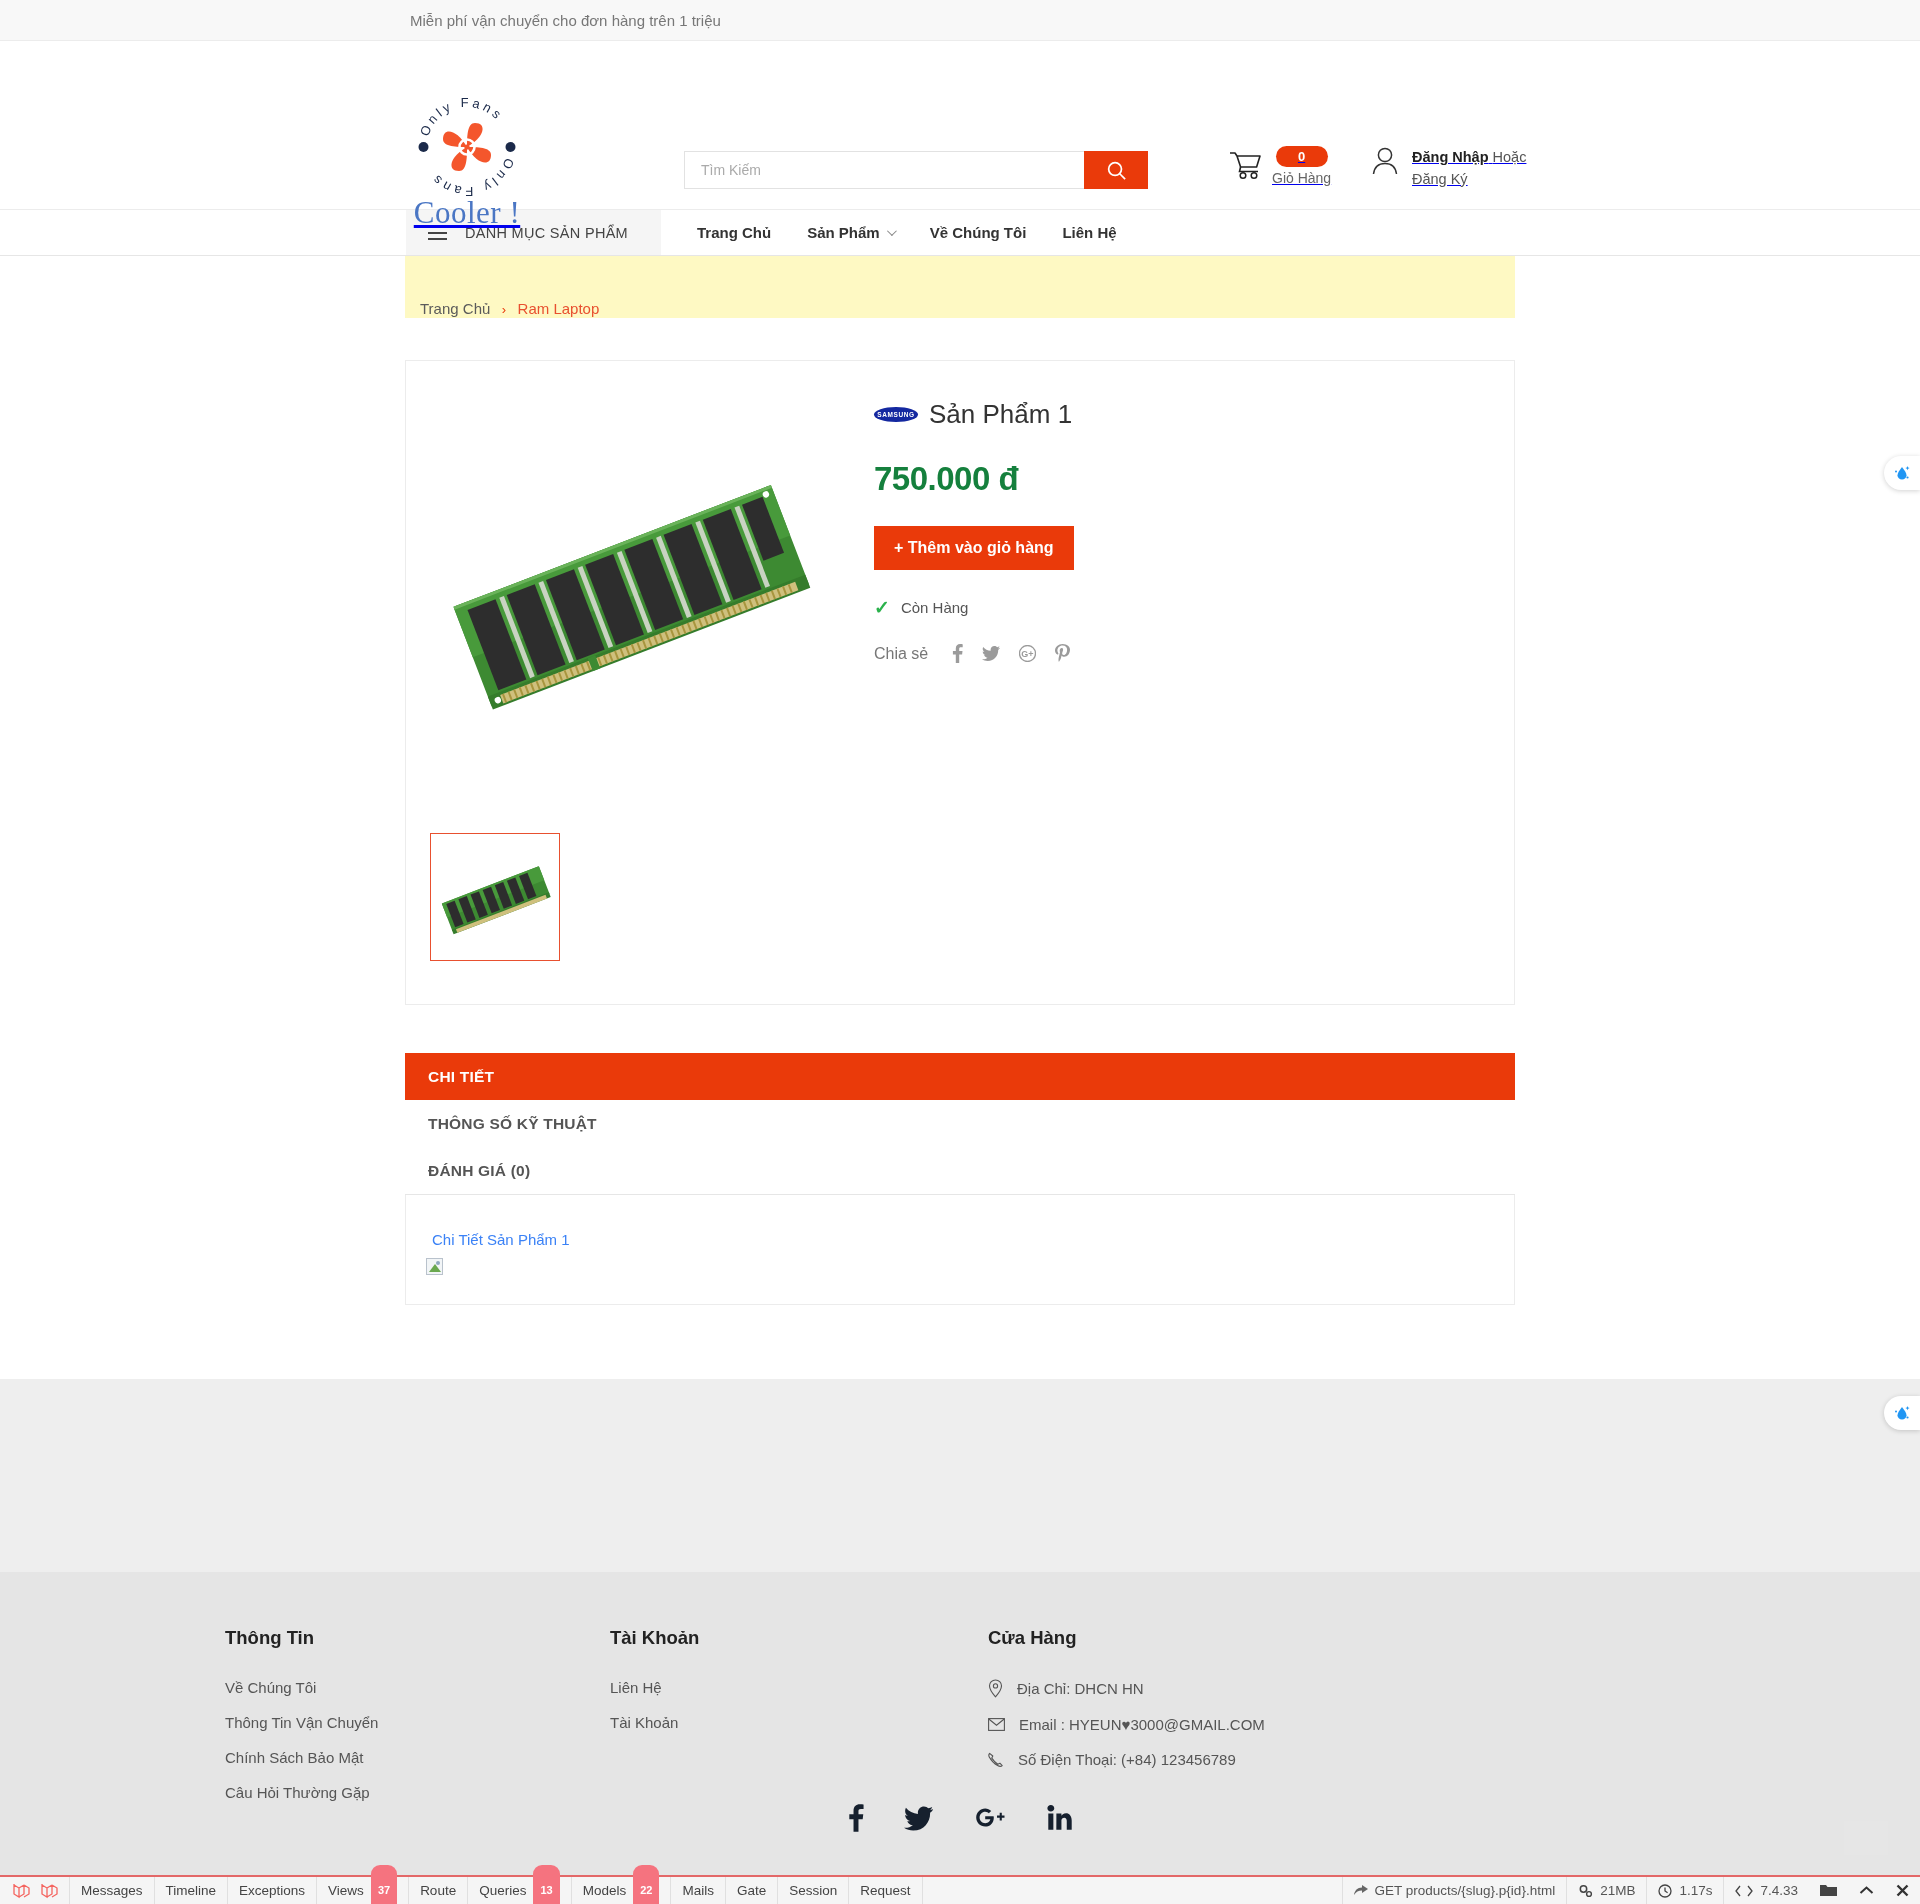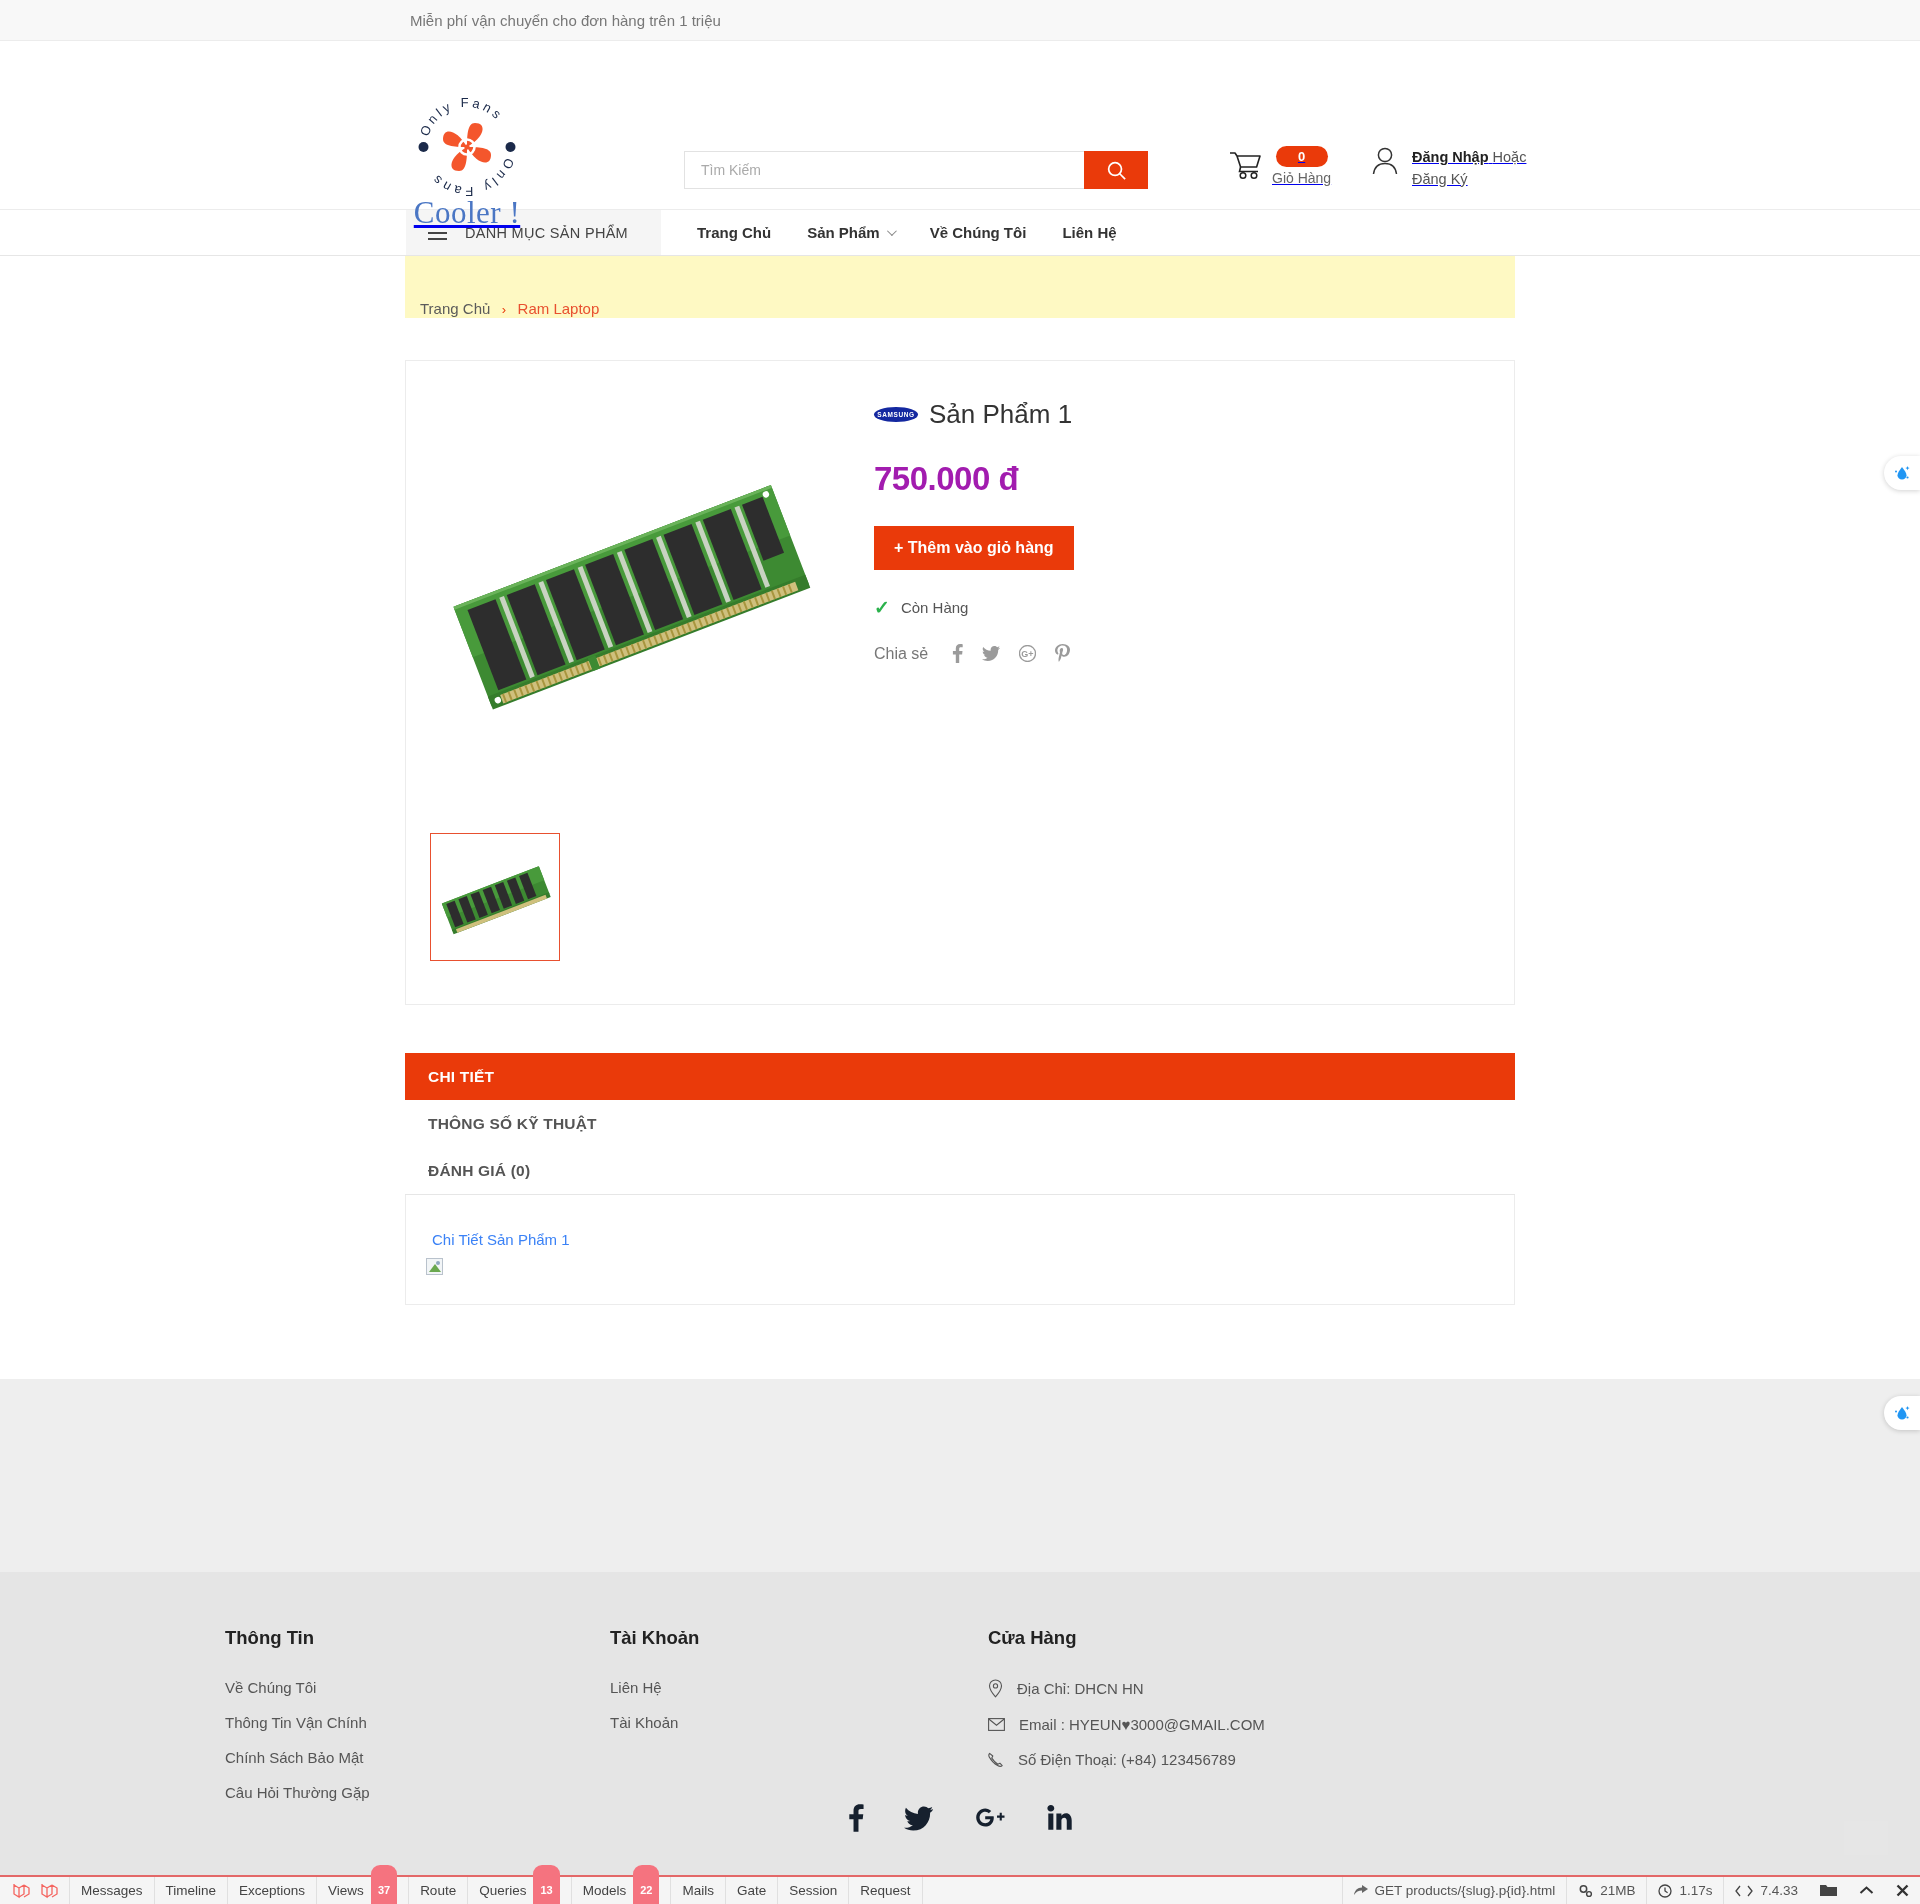--- a/index.html
+++ b/index.html
@@ -138,21 +138,21 @@
   .brand-row { display:flex; align-items:center; gap:11px; }
   .samsung {
     width:44px; height:15px; border-radius:50%;
     background:#1428a0; display:flex; align-items:center; justify-content:center;
   }
   .samsung span {
     color:#fff; font-size:6.5px; font-weight:bold; letter-spacing:.6px;
     font-family:"Liberation Sans", sans-serif; transform:scaleY(1.1);
   }
   .prod-title { font-size:26px; color:#333; font-weight:normal; }
-  .price { font-size:33px; font-weight:bold; color:#a21caf; margin-top:30px; letter-spacing:-.5px; }
+  .price { font-size:33px; font-weight:bold; color:#15803d; margin-top:30px; letter-spacing:-.5px; }
   .addcart {
     margin-top:28px; background:#ea3a0a; color:#fff; border:none;
     font-size:16px; font-weight:bold; padding:0 20px; height:44px;
     cursor:pointer; font-family:"Liberation Sans", sans-serif;
     display:inline-flex; align-items:center;
   }
   .stock { margin-top:28px; display:flex; align-items:center; gap:11px; font-size:15px; color:#555; }
   .tick { color:#2bb24c; font-size:19px; font-weight:bold; line-height:1; }
   .share-row { margin-top:27px; display:flex; align-items:center; gap:19px; }
   .share-label { font-size:16px; color:#777; margin-right:5px; }
@@ -523,21 +523,21 @@
 </div>
 
 <div class="grey-band"></div>
 
 <div class="footer">
   <div class="footer-inner">
 
     <div class="fcol c1">
       <h4>Thông Tin</h4>
       <a href="#">Về Chúng Tôi</a>
-      <a href="#">Thông Tin Vận Chính</a>
+      <a href="#">Thông Tin Vận Chuyển</a>
       <a href="#">Chính Sách Bảo Mật</a>
       <a href="#">Câu Hỏi Thường Gặp</a>
     </div>
 
     <div class="fcol c2">
       <h4>Tài Khoản</h4>
       <a href="#">Liên Hệ</a>
       <a href="#">Tài Khoản</a>
     </div>
 

